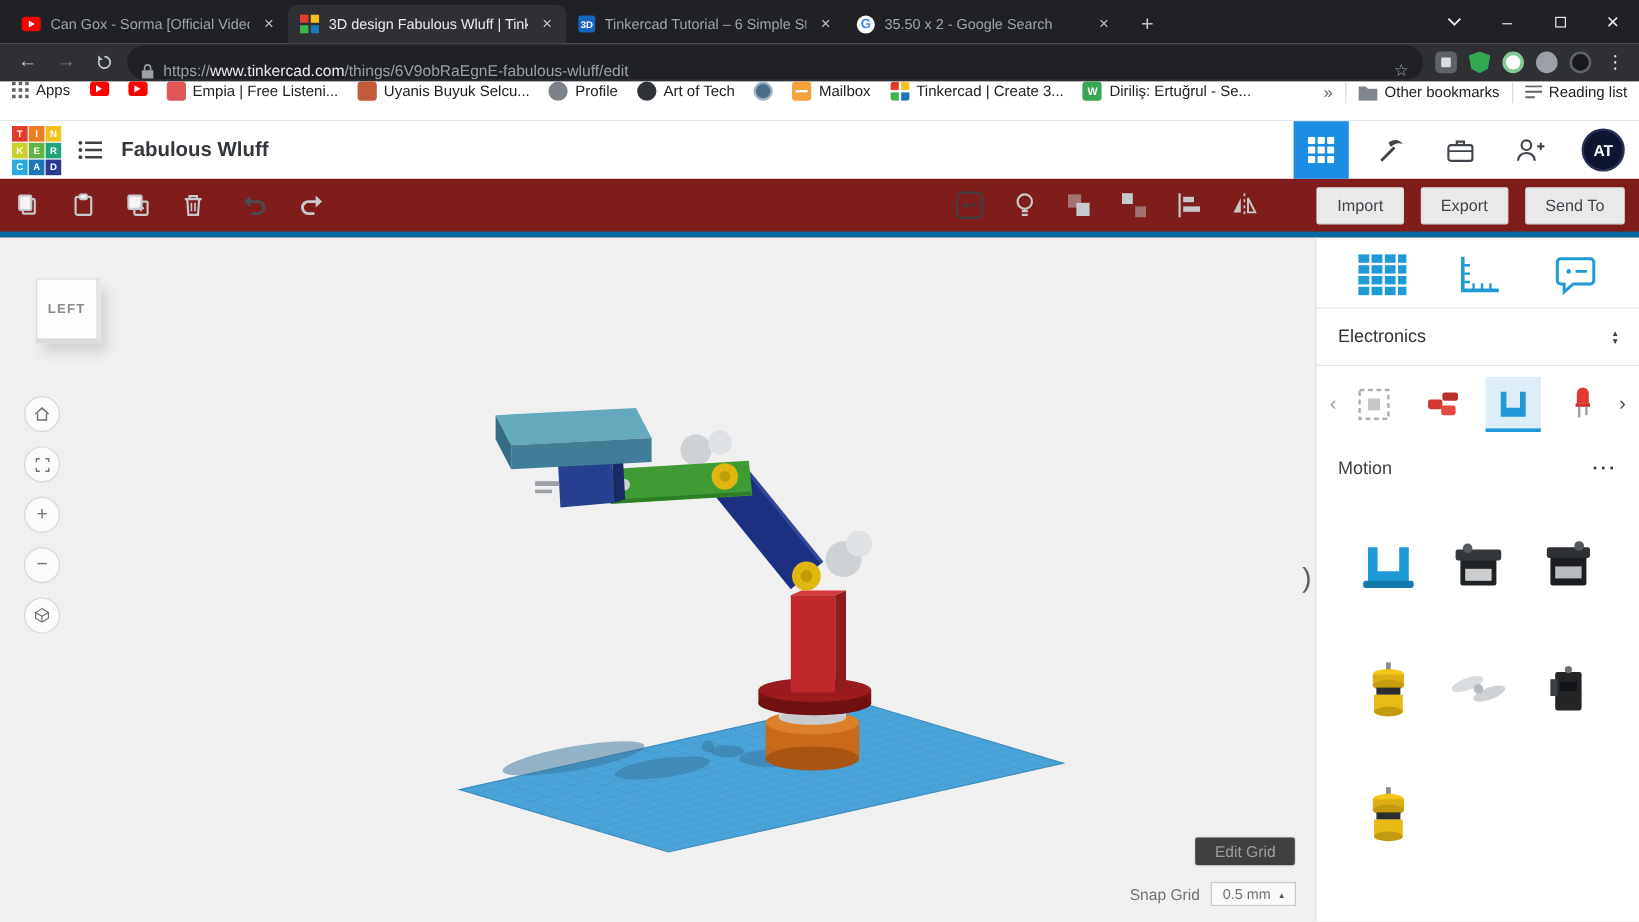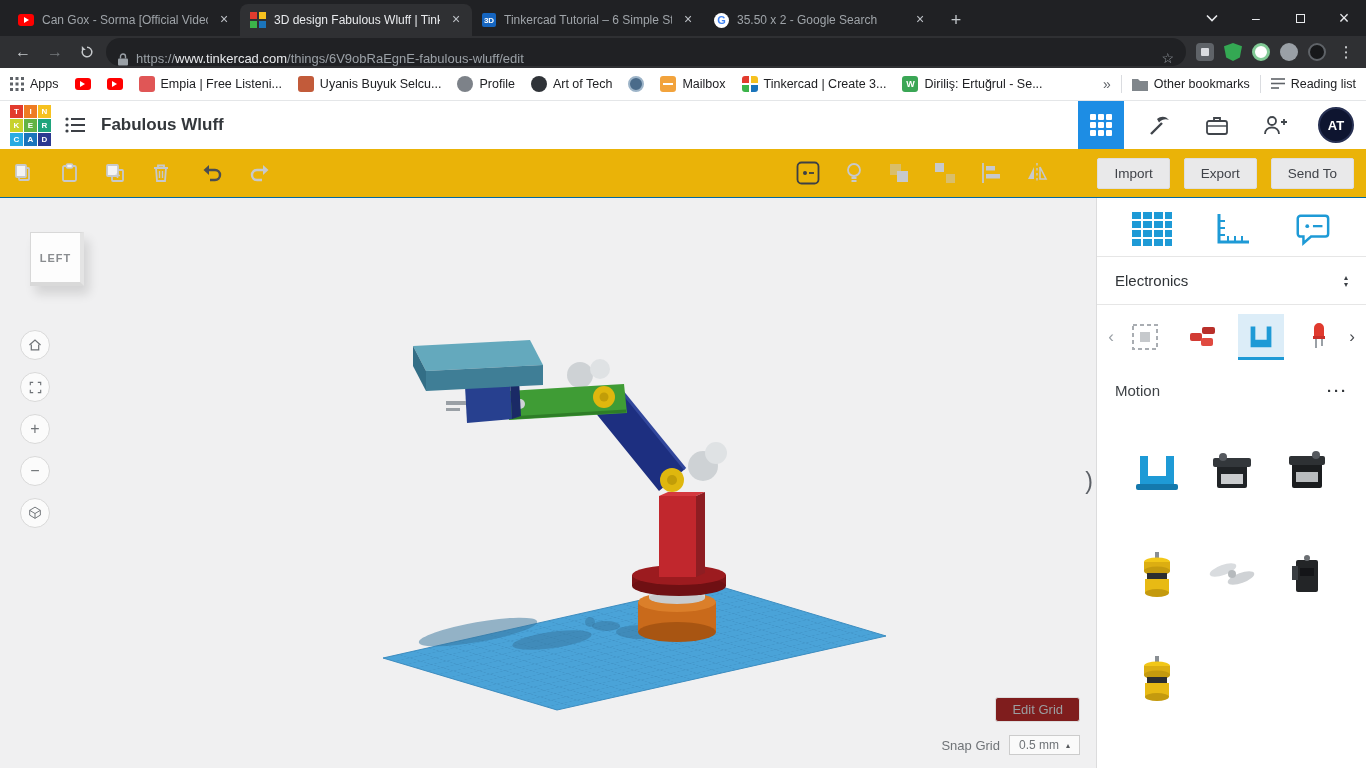--- a/index.html
+++ b/index.html
@@ -39,21 +39,21 @@
   .ext { width:18px; height:18px; flex:none; }
   .ext-sq { background:#5f6368; border-radius:4px; position:relative; }
   .ext-sq::after { content:""; position:absolute; inset:5px; background:#dadce0; border-radius:1px; }
   .ext-shield { background:#34a853; clip-path:polygon(50% 0,100% 18%,88% 80%,50% 100%,12% 80%,0 18%); }
   .ext-ring { border:3px solid #81c995; border-radius:50%; background:#fff; }
   .ext-dot { background:#9aa0a6; border-radius:50%; }
   .ext-dark { background:#17181a; border:2px solid #5f6368; border-radius:50%; }
   .kebab { color:#e8eaed; font-size:15px; width:20px; text-align:center; }
 
   
-  .bb { height:33px; background:#fff; display:flex; align-items:center; padding:0 10px; font-size:12.5px;
+  .bb { height:33px; background:#fff; display:flex; align-items:flex-start; padding:0 10px; font-size:12.5px;
         color:#202124; border-bottom:1px solid #e4e6e8; white-space:nowrap; }
   .bm { display:flex; align-items:center; gap:6px; margin-right:16px; }
   .bmi { width:16px; height:16px; flex:none; display:flex; align-items:center; justify-content:center;
          border-radius:3px; color:#fff; font-size:9px; font-weight:bold; }
   .i-empia { background:#e05656; }
   .i-uyanis { background:#c25b3a; }
   .i-profile { background:#7d8289; border-radius:50%; }
   .i-aot { background:#2f3338; border-radius:50%; }
   .i-globe { background:#4a6b8a; border-radius:50%; border:2px solid #9db4c8; }
   .i-mail { background:#f2a33c; position:relative; }
@@ -72,21 +72,21 @@
   .lt6{background:#29abe2}.lt7{background:#1b75bb}.lt8{background:#2b3990}
   .hdr-listbtn { margin-left:14px; color:#3c4046; display:flex; }
   .hdr-title { margin-left:14px; font-size:17px; font-weight:bold; color:#33373b; }
   .hdr-right { margin-left:auto; display:flex; align-items:center; height:100%;gap:12px; }
   .gridbtn { width:46px; height:48px; background:#1d8de4; display:flex; align-items:center; justify-content:center; }
   .hbtn { width:46px; height:48px; display:flex; align-items:center; justify-content:center; color:#40454b; }
   .avatar { width:36px; height:36px; border-radius:50%; background:#0e1530; color:#fff; display:flex; align-items:center;
             justify-content:center; font-size:13px; font-weight:bold; margin:0 12px 0 8px; border:2px solid #273052; }
 
   
-  .tb { height:49px; background:#eab308; display:flex; align-items:center; border-bottom:1px solid #0369a1; padding:0 12px; }
+  .tb { height:49px; background:#7f1d1d; display:flex; align-items:center; border-bottom:5px solid #0369a1; padding:0 12px; }
   .tgrp { display:flex; align-items:center; gap:24px; }
   .ticon { display:flex; color:#c7c9cc; }
   .ticon.en { color:#4a4d52; }
   .ticon.mid { color:#3c4046; }
   .tb-right { margin-left:auto; display:flex; align-items:center; gap:22px; }
   .tbtn { padding:7px 16px; background:#e9e9ea; color:#404349; font-size:13.5px; border:1px solid #dedee0;
           border-radius:2px; margin-left:0; }
   .tbtns { margin-left:26px; display:flex; gap:14px; }
 
   
@@ -95,21 +95,21 @@
   #scene { position:absolute; inset:0; }
 
   .vcube { position:absolute; left:30px; top:34px; width:54px; height:54px; background:#fdfdfd;
            border:1px solid #d8d8d8; border-right:4px solid #e4e4e4; border-bottom:4px solid #d9d9d9;
            display:flex; align-items:center; justify-content:center; color:#8a8d90; font-size:11px;
            font-weight:bold; letter-spacing:1px; box-shadow:5px 8px 10px rgba(0,0,0,.12); }
   .vtools { position:absolute; left:20px; top:132px; display:flex; flex-direction:column; gap:12px; }
   .vt { width:30px; height:30px; border-radius:50%; background:#fbfbfb; border:1px solid #d9d9d9;
         display:flex; align-items:center; justify-content:center; color:#6f7377; font-size:16px; }
 
-  .editgrid { position:absolute; right:16px; bottom:46px; padding:4px 16px; background:#7f1d1d; border:1px solid #ddd;
+  .editgrid { position:absolute; right:16px; bottom:46px; padding:4px 16px; background:#404040; border:1px solid #ddd;
               border-radius:3px; color:#9b9ea1; font-size:13px; }
   .snaprow { position:absolute; right:16px; bottom:13px; display:flex; align-items:center; gap:9px;
              color:#6f7377; font-size:13px; }
   .snapsel { border:1px solid #ccc; background:#fafafa; padding:2px 9px; font-size:12px; color:#6f7377;
              display:flex; align-items:center; gap:7px; }
   .snaparrow { font-size:8px; color:#55585b; }
 
   
   .panel { width:270px; background:#fff; border-left:1px solid #dcdcdd; position:relative; }
   .collapse { position:absolute; left:-16px; top:266px; width:16px; height:34px; display:flex; align-items:center;

